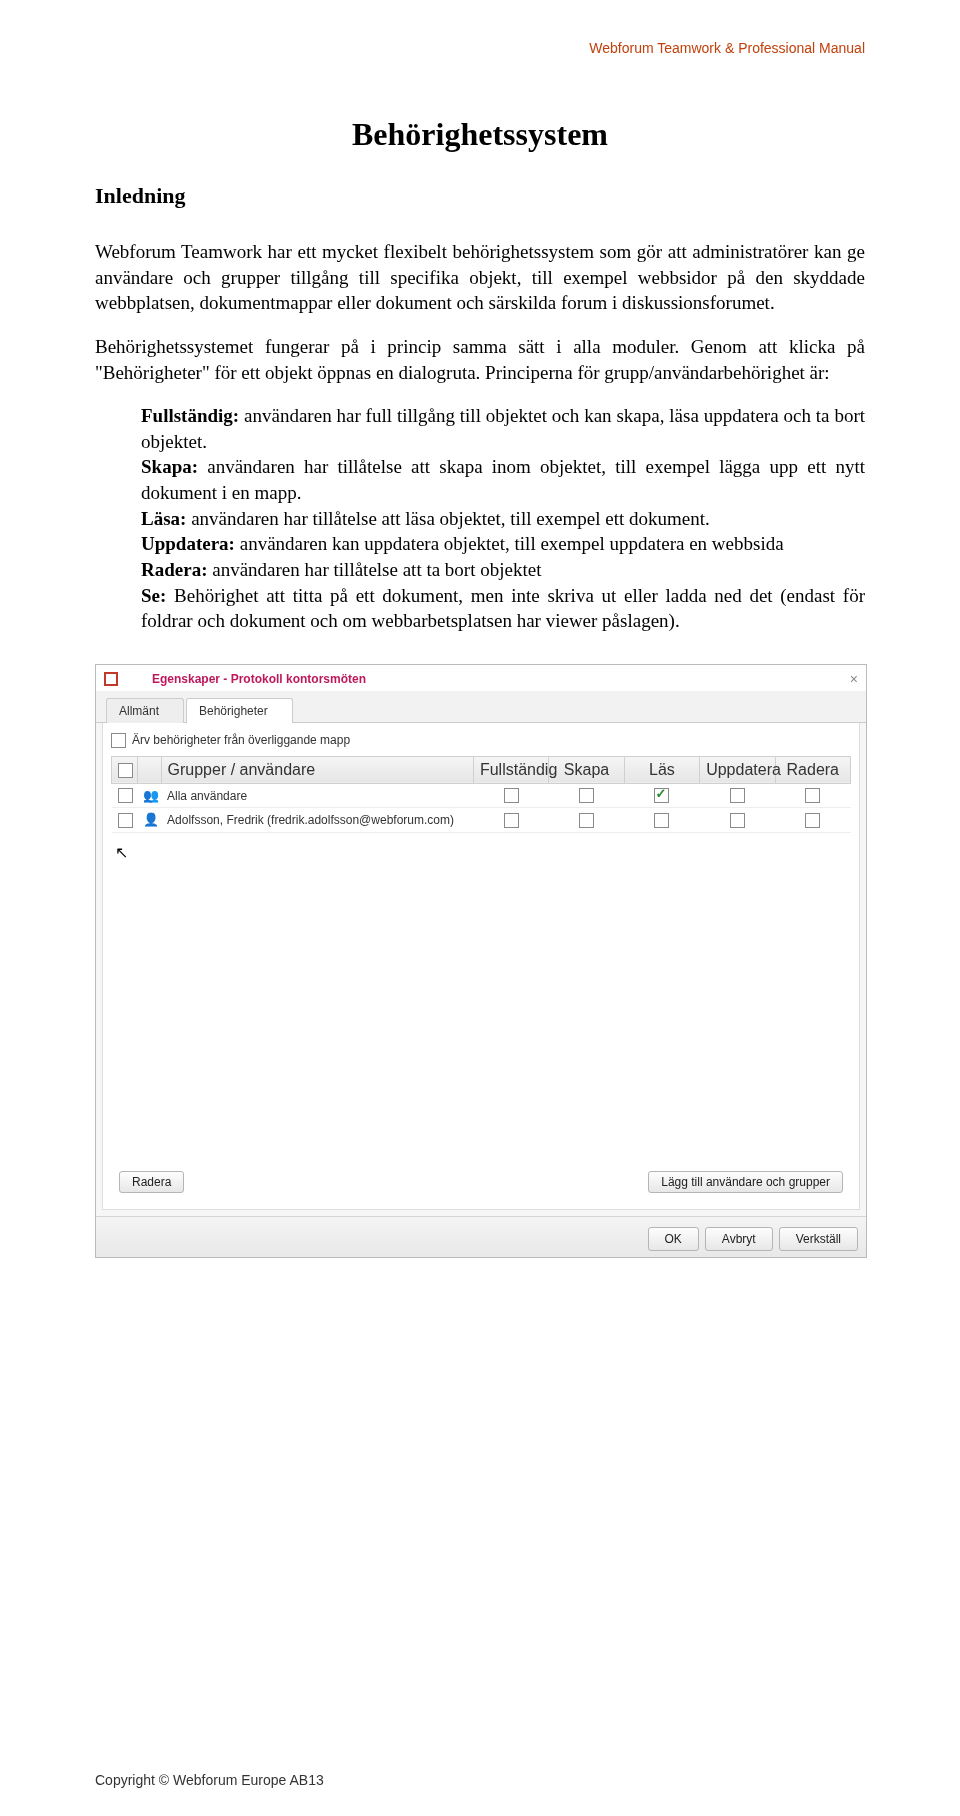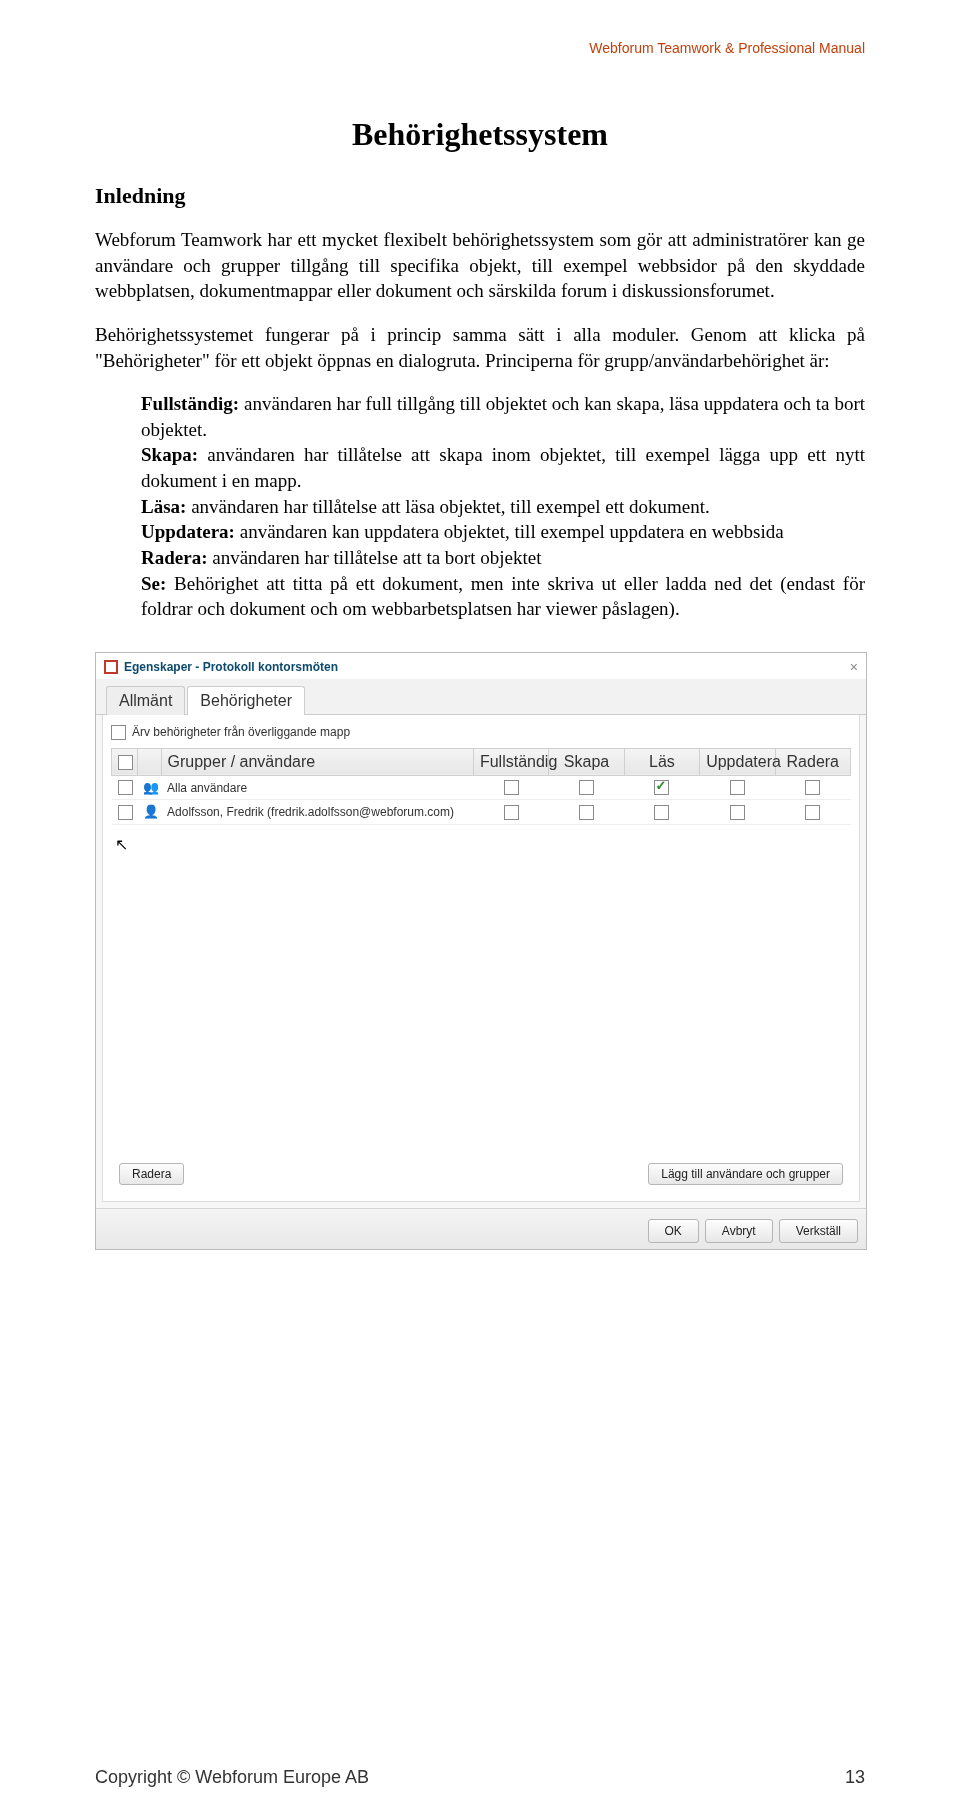--- a/index.html
+++ b/index.html
@@ -26,21 +26,21 @@
   }
   h1 {
     font-size: 32px;
     font-weight: bold;
     margin: 40px 0 30px 0;
     text-align: center;
   }
   h2 {
     font-size: 22px;
     font-weight: bold;
-    margin: 30px 0 18px 0;
+    margin: 30px 0 30px 0;
   }
   p.body {
     font-size: 19px;
     line-height: 1.35;
     text-align: justify;
     margin: 0 0 18px 0;
   }
   .definitions {
     margin: 0 0 30px 46px;
     font-size: 19px;
@@ -64,37 +64,37 @@
     display: flex;
     align-items: center;
     padding: 6px 8px 4px 8px;
     background: #fff;
   }
   .dialog-title .logo {
     width: 14px; height: 14px;
     margin-right: 6px;
     display: inline-block;
   }
-  .dialog-title .title { font-weight: bold; color: #0c4a6e; flex: 1; }
+  .dialog-title .title { font-weight: bold; color: #be185d; flex: 1; margin-left: 28px; }
   .dialog-title .close { color: #888; font-size: 14px; cursor: pointer; }
   .tabs {
     display: flex;
     align-items: flex-end;
     padding: 6px 0 0 10px;
     background: #f2f2f2;
     border-bottom: 1px solid #ccc;
   }
   .tab {
-    padding: 5px 12px 5px 12px;
+    padding: 5px 24px 5px 12px;
     border: 1px solid #ccc;
     border-bottom: none;
     background: #eee;
     margin-right: 2px;
     border-radius: 3px 3px 0 0;
-    font-size: 16px;
+    font-size: 12px;
     position: relative;
     top: 1px;
   }
   .tab.active { background: #fff; }
   .tab-body {
     background: #fff;
     border: 1px solid #ddd;
     margin: 0 6px 6px 6px;
     border-top: none;
     padding: 10px 8px 8px 8px;
@@ -182,24 +182,24 @@
     line-height: 1;
   }
   .grp-icon { color: #6aa84f; }
   .usr-icon { color: #d08a3a; }
   .page-footer {
     position: absolute;
     bottom: 28px;
     left: 95px;
     right: 95px;
     font-family: Arial, Helvetica, sans-serif;
-    font-size: 18px;
+    font-size: 14px;
     color: #333;
     display: flex;
-    justify-content: space-between;
+    justify-content: flex-start;
   }
 </style>
 </head>
 <body>
 
 <div class="page">
   <div class="header-right">Webforum Teamwork &amp; Professional Manual</div>
 
   <h1>Behörighetssystem</h1>
   <h2>Inledning</h2>

